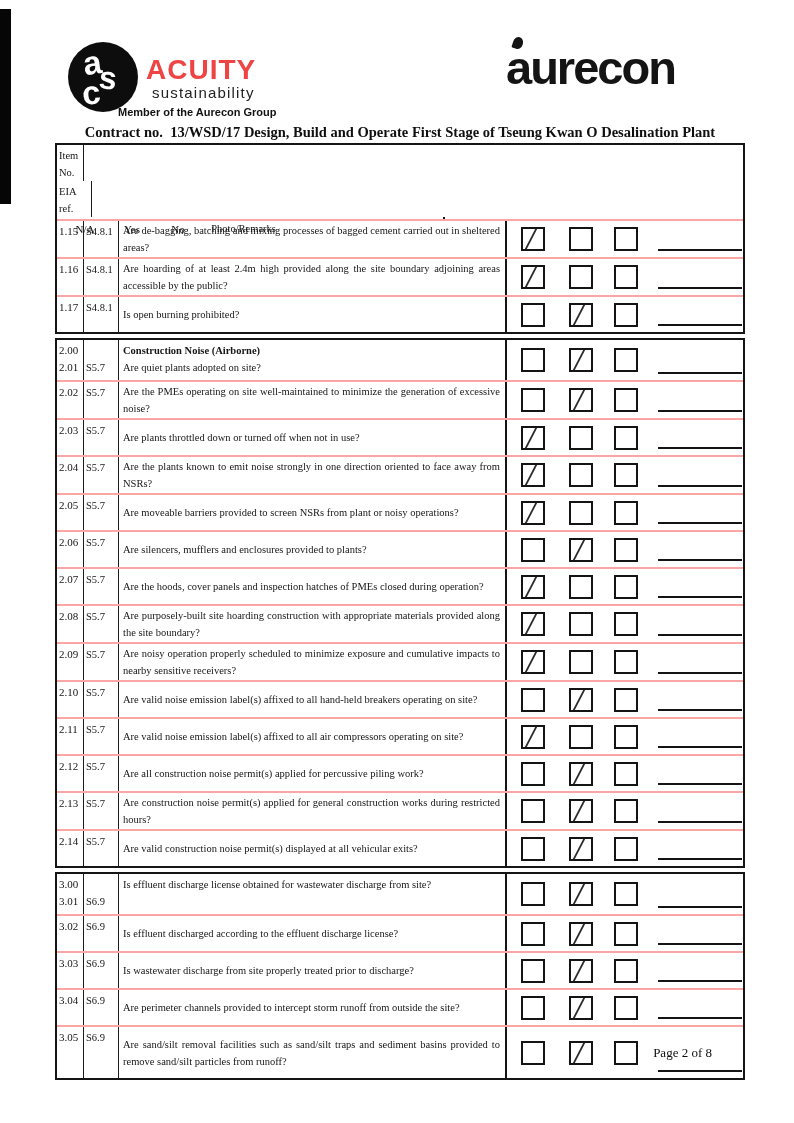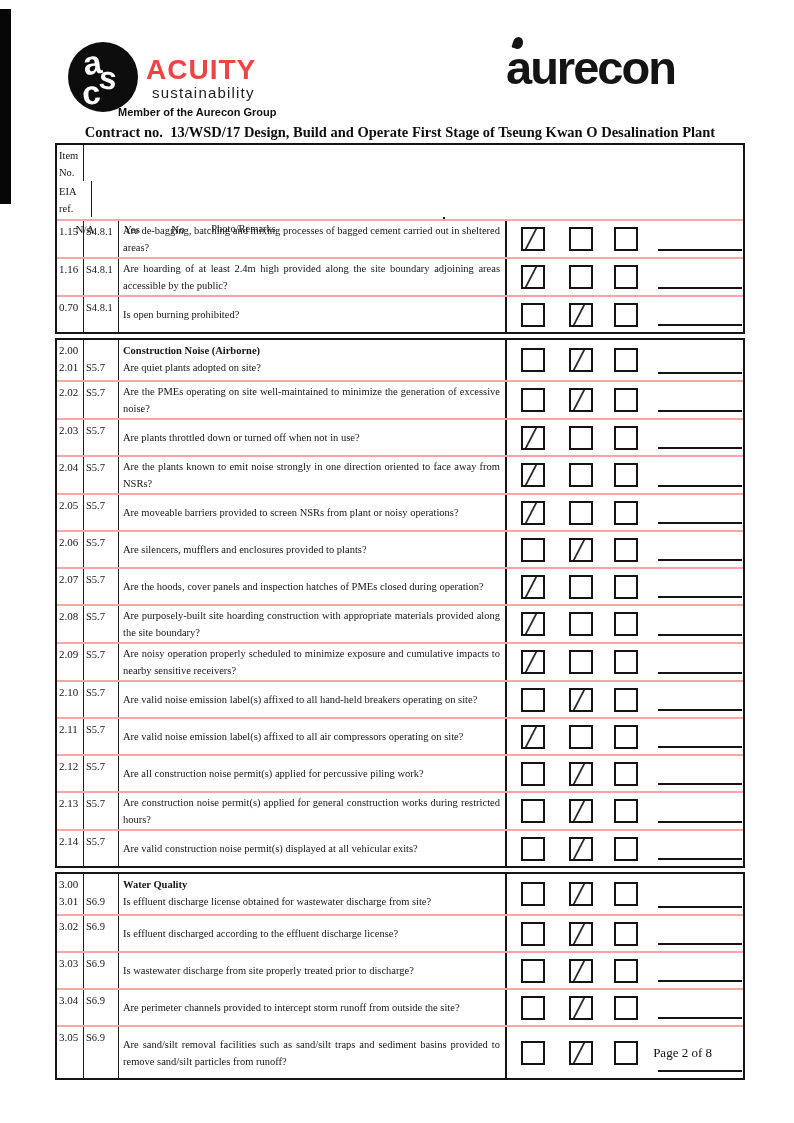--- a/index.html
+++ b/index.html
@@ -153,21 +153,21 @@
       <span class="box bx-na ticked">
               <span class="tick">╱</span>
             </span>
       <span class="box bx-yes"></span>
       <span class="box bx-no"></span>
       <span class="rline"></span>
     </div>
   </div>
         <div class="row">
     <div class="c c-item">
-      <span class="item-l1">0.70</span>
+      <span class="item-l1">1.17</span>
       <span class="line2 item-l2"></span>
     </div>
     <div class="c c-eia">
       <span class="line1 eia-l1">S4.8.1</span>
       <span class="line2 eia-l2"></span>
     </div>
     <div class="c c-q">
 
       <span class="q-text">Is open burning prohibited?</span>
     </div>
@@ -495,21 +495,20 @@
         <div class="row section">
     <div class="c c-item">
       <span class="b item-l1">3.00</span>
       <span class="line2 item-l2">3.01</span>
     </div>
     <div class="c c-eia">
       <span class="line1 eia-l1">&nbsp;</span>
       <span class="line2 eia-l2">S6.9</span>
     </div>
     <div class="c c-q">
-      <span class="sec-title">Water Quality</span>
       <span class="q-text">Is effluent discharge license obtained for wastewater discharge from site?</span>
     </div>
     <div class="c c-checks">
       <span class="box bx-na"></span>
       <span class="box bx-yes ticked">
               <span class="tick">╱</span>
             </span>
       <span class="box bx-no"></span>
       <span class="rline"></span>
     </div>

